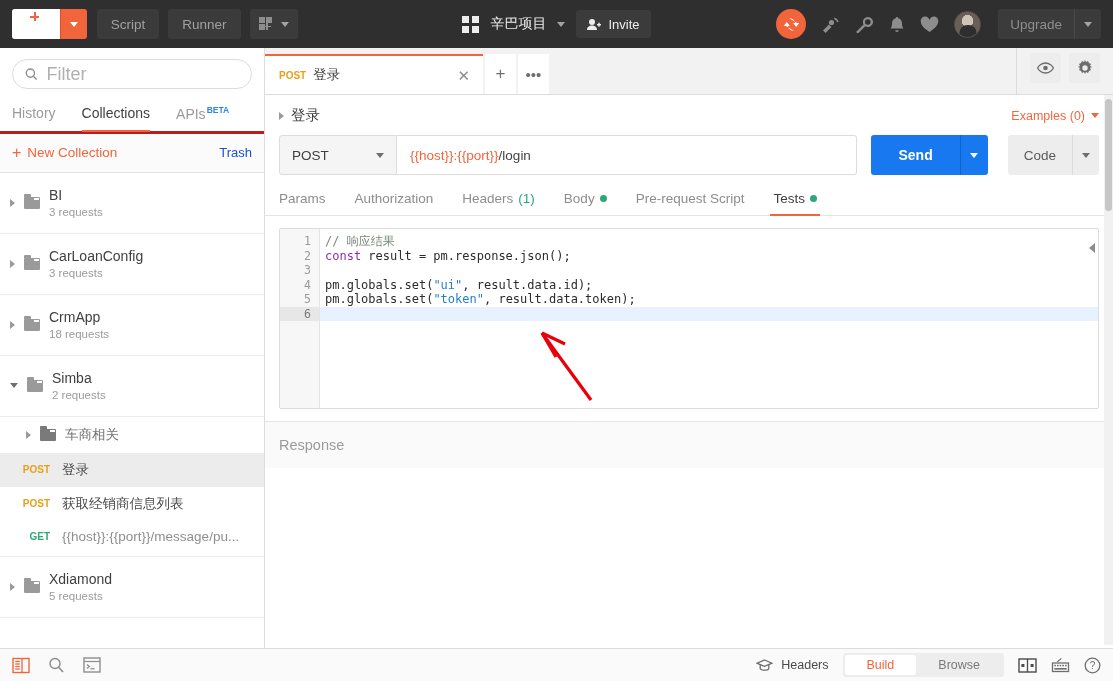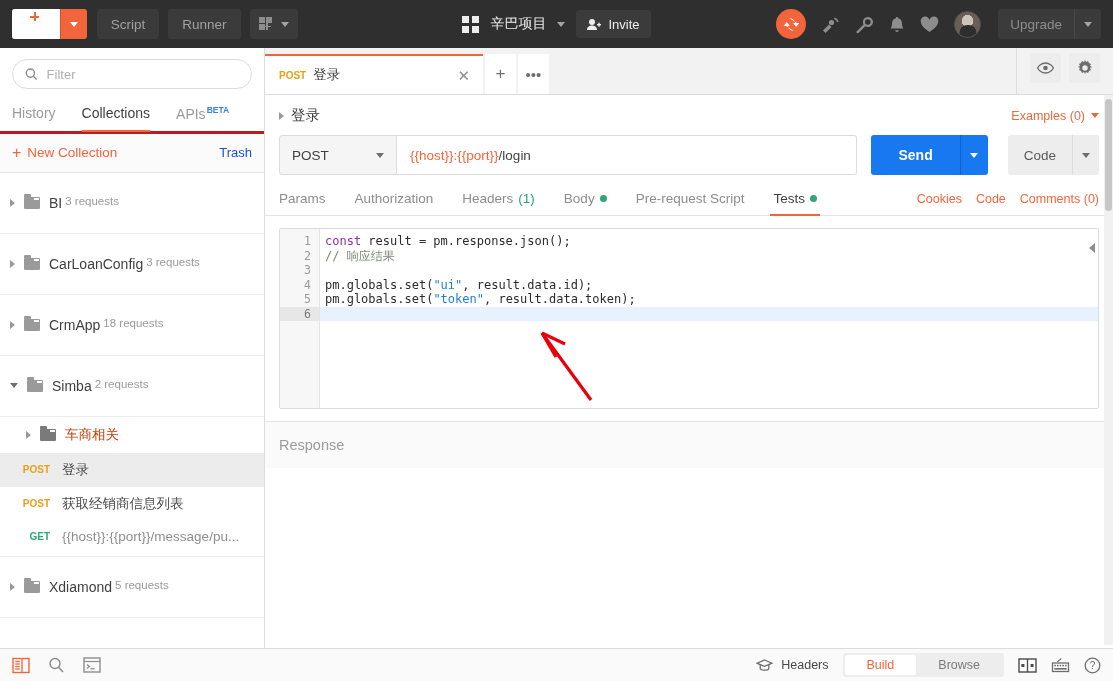--- a/index.html
+++ b/index.html
@@ -103,21 +103,21 @@
   .sidebar {
     width: 265px; flex: none; border-right: 1px solid #dcdcdc; background: #fff;
     display: flex; flex-direction: column; min-height: 0;
   }
   .filter-wrap { padding: 11px 12px 10px 12px; }
   .filter {
     height: 30px; border: 1px solid #dcdcdc; border-radius: 15px; display: flex;
     align-items: center; padding: 0 12px; gap: 9px;
   }
   .filter input {
-    border: none; outline: none; font-size: 13px; color: #555; width: 100%;
+    border: none; outline: none; font-size: 18px; color: #555; width: 100%;
     font-family: "Liberation Sans", sans-serif; background: transparent;
   }
   .filter input::placeholder { color: #b0b0b0; }
 
   .side-tabs { display: flex; padding: 0 12px; border-bottom: 3px solid #b91c1c; }
   .side-tab {
     font-size: 14px; color: #9b9b9b; padding: 6px 0 9px; margin-right: 26px;
     position: relative;
   }
   .side-tab.active { color: #3f3f3f; }
@@ -139,28 +139,28 @@
     display: flex; align-items: center; gap: 9px; padding: 11px 12px 11px 10px;
     border-bottom: 1px solid #ececec; min-height: 61px;
   }
   .arrow-r { width:0;height:0;border-top:4px solid transparent;border-bottom:4px solid transparent;border-left:5.5px solid #9a9a9a; flex:none;}
   .arrow-d { width:0;height:0;border-left:4px solid transparent;border-right:4px solid transparent;border-top:5.5px solid #6e6e6e; flex:none;}
   .folder {
     width: 16px; height: 12px; background: #9a9a9a; border-radius: 1px; position: relative; flex: none;
   }
   .folder:before{content:"";position:absolute;left:0;top:-3px;width:7px;height:3px;background:#9a9a9a;border-radius:1px 1px 0 0;}
   .folder:after{content:"";position:absolute;right:1px;top:1px;width:5px;height:2px;background:#fff;}
-  .coll-text { display: flex; flex-direction: row; gap: 3px; }
+  .coll-text { display: flex; flex-direction: column; gap: 3px; }
   .coll-name { font-size: 14px; color: #3f3f3f; }
   .coll-sub { font-size: 11.5px; color: #9b9b9b; }
 
   .subfolder { display:flex; align-items:center; gap:9px; padding: 9px 12px 9px 26px; }
   .subfolder .folder { background:#7a7a7a; }
   .subfolder .folder:before{background:#7a7a7a;}
-  .subfolder .name { font-size: 13.5px; color: #c2410c; font-family: Liberation Serif, serif; }
+  .subfolder .name { font-size: 13.5px; color: #737373; font-family: Liberation Serif, serif; }
 
   .req-row { display:flex; align-items:center; padding: 8px 12px 8px 20px; gap: 12px; }
   .req-row.selected { background: #ececec; }
   .method { font-size: 10px; font-weight: bold; width: 30px; text-align: right; flex: none; }
   .method.post { color: #e5a11a; }
   .method.get  { color: #2fa67a; }
   .req-name { font-size: 13.5px; color: #4a4a4a; overflow: hidden; white-space: nowrap; text-overflow: ellipsis; }
   .req-name.mono { color: #8e8e8e; }
 
   
@@ -548,40 +548,35 @@
             <span>Body</span>
             <span class="dot"></span>
           </div>
         <div class="rqt">
             <span>Pre-request Script</span>
           </div>
         <div class="rqt active">
             <span>Tests</span>
             <span class="dot"></span>
           </div>
-        <div class="rqt-right">
-          <span>Cookies</span>
-          <span>Code</span>
-          <span>Comments (0)</span>
-        </div>
       </div>
 
       <div class="editor-wrap">
         <div class="editor">
           <div class="gutter">
             <div>1</div>
             <div>2</div>
             <div>3</div>
             <div>4</div>
             <div>5</div>
             <div class="cur">6</div>
           </div>
           <div class="code">
+            <div class="ln"><span class="cmt">// 响应结果</span></div>
             <div class="ln"><span class="kw">const</span><span> result = pm.response.json();</span></div>
-            <div class="ln"><span class="cmt">// 响应结果</span></div>
             <div class="ln"><span></span></div>
             <div class="ln"><span>pm.globals.set(</span><span class="str">"ui"</span><span>, result.data.id);</span></div>
             <div class="ln"><span>pm.globals.set(</span><span class="str">"token"</span><span>, result.data.token);</span></div>
             <div class="ln cur"><span></span></div>
           </div>
           <span class="collapse-arrow"></span>
         </div>
       </div>
 
       <div class="response">

